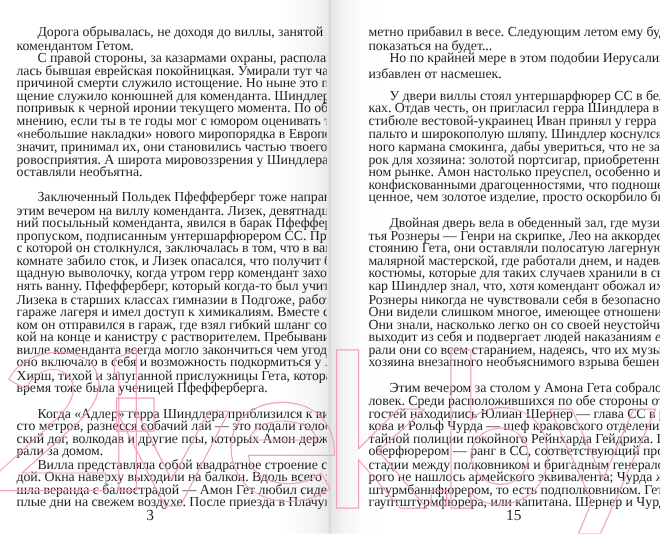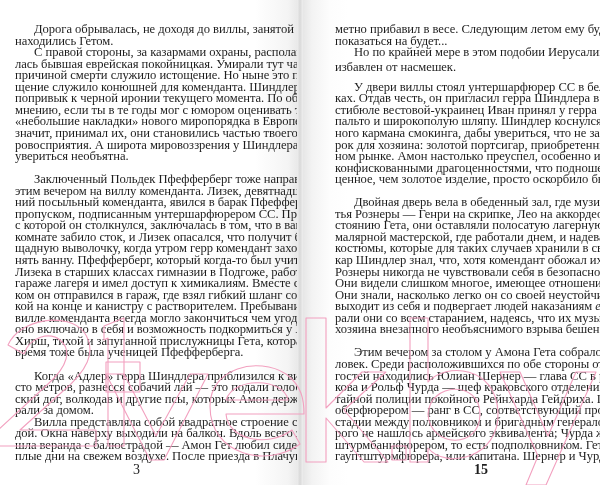--- a/index.html
+++ b/index.html
@@ -18,31 +18,31 @@
   .pagenum { position:absolute; font-size:14px; top:462px; }
   .watermark { position:absolute; left:0; top:0; width:600px; height:485px; pointer-events:none; }
   em { font-style:italic; }
 </style>
 </head>
 <body>
 
 <div class="page page-left" id="left-page">
   <div id="left-lines">
       <div class="line left-line indent" style="top: 22px;">Дорога обрывалась, не доходя до виллы, занятой лично</div>
-      <div class="line left-line last" style="top: 33.55px;">находились Гетом.</div>
+      <div class="line left-line last" style="top: 33.55px;">комендантом Гетом.</div>
       <div class="line left-line indent" style="top: 45.1px;">С правой стороны, за казармами охраны, располага-</div>
       <div class="line left-line" style="top: 56.65px;">лась бывшая еврейская покойницкая. Умирали тут часто,</div>
       <div class="line left-line" style="top: 68.2px;">причиной смерти служило истощение. Но ныне это поме-</div>
       <div class="line left-line" style="top: 79.75px;">щение служило конюшней для коменданта. Шиндлер уже</div>
       <div class="line left-line" style="top: 91.3px;">попривык к черной иронии текущего момента. По общему</div>
       <div class="line left-line" style="top: 102.85px;">мнению, если ты в те годы мог с юмором оценивать такие</div>
       <div class="line left-line" style="top: 114.4px;">«небольшие накладки» нового миропорядка в Европе, то,</div>
       <div class="line left-line" style="top: 125.95px;">значит, принимал их, они становились частью твоего ми-</div>
       <div class="line left-line" style="top: 137.5px;">ровосприятия. А широта мировоззрения у Шиндлера была</div>
-      <div class="line left-line last" style="top: 149.05px;">увериться необъятна.</div>
+      <div class="line left-line last" style="top: 149.05px;">оставляли необъятна.</div>
       <div class="line left-line last" style="top: 160.6px;"></div>
       <div class="line left-line indent" style="top: 172.15px;">Заключенный Польдек Пфефферберг тоже направлялся</div>
       <div class="line left-line" style="top: 183.7px;">этим вечером на виллу коменданта. Лизек, девятнадцатилет-</div>
       <div class="line left-line" style="top: 195.25px;">ний посыльный коменданта, явился в барак Пфефферберга с</div>
       <div class="line left-line" style="top: 206.8px;">пропуском, подписанным унтершарфюрером СС. Проблема,</div>
       <div class="line left-line" style="top: 218.35px;">с которой он столкнулся, заключалась в том, что в ванной</div>
       <div class="line left-line" style="top: 229.9px;">комнате забило сток, и Лизек опасался, что получит беспо-</div>
       <div class="line left-line" style="top: 241.45px;">щадную выволочку, когда утром герр комендант захочет при-</div>
       <div class="line left-line" style="top: 253px;">нять ванну. Пфефферберг, который когда-то был учителем</div>
       <div class="line left-line" style="top: 264.55px;">Лизека в старших классах гимназии в Подгоже, работал в</div>
@@ -100,21 +100,21 @@
       <div class="line right-line" style="top: 356.95px;">ловек. Среди расположившихся по обе стороны от Шиндлера</div>
       <div class="line right-line" style="top: 368.5px;">гостей находились Юлиан Шернер — глава СС в районе Кра-</div>
       <div class="line right-line" style="top: 380.05px;">кова и Рольф Чурда — шеф краковского отделения СД, службы</div>
       <div class="line right-line" style="top: 391.6px;">тайной полиции покойного Рейнхарда Гейдриха. Шернер был</div>
       <div class="line right-line" style="top: 403.15px;">оберфюрером — ранг в СС, соответствующий промежуточной</div>
       <div class="line right-line" style="top: 414.7px;">стадии между полковником и бригадным генералом, для кото-</div>
       <div class="line right-line" style="top: 426.25px;">рого не нашлось армейского эквивалента; Чурда же был обер-</div>
       <div class="line right-line" style="top: 437.8px;">штурмбаннфюрером, то есть подполковником. Гет имел звание</div>
       <div class="line right-line" style="top: 449.35px;">гауптштурмфюрера, или капитана. Шернер и Чурда считались</div>
     </div>
-  <div class="pagenum" style="left:174px;font-weight:bold;">15</div>
+  <div class="pagenum" style="left:160px;">15</div>
 </div>
 
 <div class="spine"></div>
 
 <svg class="watermark" viewBox="0 0 600 485" xmlns="http://www.w3.org/2000/svg">
   <g fill="none" stroke="#f2a0bf" stroke-width="1.1" stroke-linejoin="round">
 
     <path d="M8,345 C20,318 68,312 84,332 C98,352 86,372 62,392 L20,430 L96,430 L96,446 L-2,446 L-2,430 L48,384 C68,366 72,350 60,340 C50,332 30,336 24,354 Z"></path>
 
     <path d="M104,326 L124,318 L124,446 L108,446 L108,338 L104,340 Z"></path>

